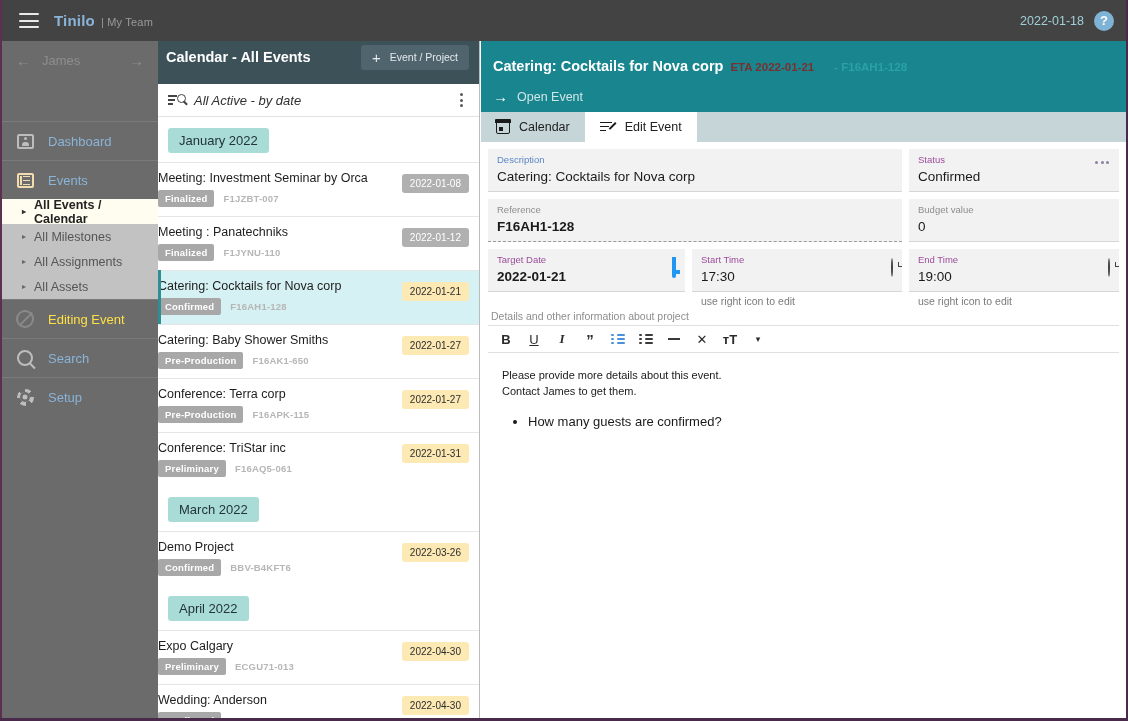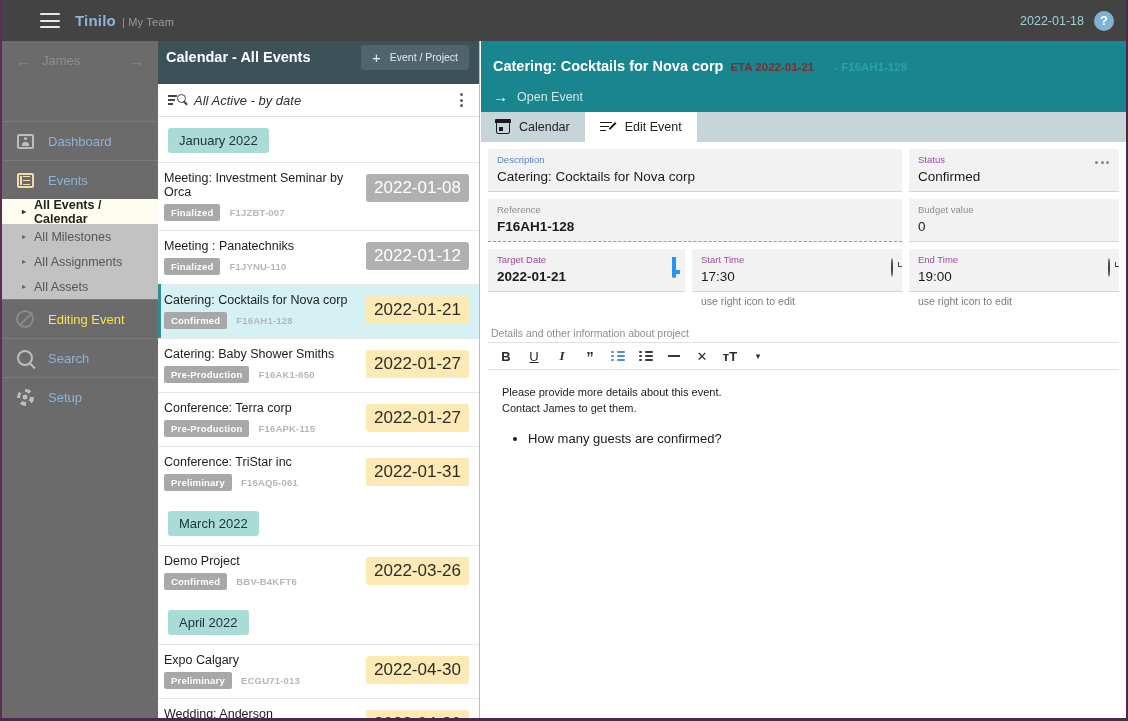--- a/index.html
+++ b/index.html
@@ -17,21 +17,20 @@
     border-right: 2px solid #4a2a4a;
     overflow: hidden;
   }
 
   
   .topbar {
     position: absolute; left: 0; top: 0; width: 1128px; height: 41px;
     background: #434343;
     display: flex; align-items: center;
     border-left: 2px solid #5b2f4f;
-    padding-left: 21px;
   }
   .hamburger {
     margin-left: 17px; width: 20px; height: 15px;
     display: flex; flex-direction: column; justify-content: space-between;
     cursor: pointer;
   }
   .hamburger i { display: block; height: 2px; background: #e8e8e8; border-radius: 1px; }
   .brand { margin-left: 15px; font-size: 15px; color: #8ab4d8; font-weight: bold; letter-spacing: .2px; }
   .brand-sub { margin-left: 6px; font-size: 11px; color: #9a9a9a; font-weight: normal; }
   .topbar-right { margin-left: auto; display: flex; align-items: center; margin-right: 14px; }
@@ -145,39 +144,39 @@
   .kebab { margin-left: auto; display: flex; flex-direction: column; gap: 2.5px; cursor: pointer; padding: 4px; }
   .kebab i { width: 3px; height: 3px; border-radius: 50%; background: #5a5a5a; display:block; }
   .cal-list { flex: 1; overflow: hidden; }
   .month-wrap { padding: 11px 0 9px 10px; }
   .month-pill {
     display: inline-block; background: #a9dcd6; color: #22333a;
     font-size: 13px; padding: 5px 11px; border-radius: 3px;
   }
   .ev-row {
     position: relative; display: flex; align-items: flex-start;
-    padding: 8px 10px 9px 6px; border-top: 1px solid #e6e6e6; cursor: pointer;
+    padding: 8px 10px 9px 0; border-top: 1px solid #e6e6e6; cursor: pointer;
     min-height: 42px;
   }
   .ev-row:first-child { border-top: 1px solid #e6e6e6; }
   .ev-row.selected { background: #d6f1f3; }
   .ev-row.selected::before {
     content:""; position:absolute; left:0; top:-1px; bottom:-1px; width:3px; background:#2d8f93;
   }
   .ev-left { flex: 1; min-width: 0; }
   .ev-name { font-size: 12.5px; color: #1d1d1d; margin-bottom: 5px; }
   .ev-meta { display: flex; align-items: center; }
   .badge {
     display:inline-block; background:#a8a8a8; color:#ffffff; font-size:9.5px; font-weight:bold;
     padding: 3px 7px; border-radius: 2px; letter-spacing:.2px;
   }
   .ev-ref { margin-left: 9px; font-size: 9.5px; color: #b6b6b6; font-weight: bold; letter-spacing:.2px; }
   .ev-date {
     flex: 0 0 auto; margin-left: 8px; margin-top: 3px;
-    font-size: 17px; padding: 4px 8px; border-radius: 3px;
+    font-size: 10px; padding: 4px 8px; border-radius: 3px;
     background: #fce9b4; color: #2c2c2c;
   }
   .ev-date.grey { background: #b0b0b0; color: #ffffff; }
 
   
   .detail {
     position: absolute; left: 481px; top: 41px; right: 0; bottom: 0;
     background: #ffffff;
   }
   .detail-head {
@@ -522,21 +521,21 @@
         <div class="field dashed" style="flex:1">
           <span class="f-label grey">Reference</span>
           <span class="f-value bold">F16AH1-128</span>
         </div>
         <div class="field" style="flex:0 0 210px">
           <span class="f-label grey">Budget value</span>
           <span class="f-value">0</span>
         </div>
       </div>
 
-      <div class="frow" style="margin-bottom:17px">
+      <div class="frow" style="margin-bottom:0">
         <div style="flex:1">
           <div class="field">
             <span class="f-label purple">Target Date</span>
             <span class="f-value bold">2022-01-21</span>
             <span class="f-icon"><span class="icon-cal-blue"></span></span>
           </div>
         </div>
         <div style="flex:0 0 210px">
           <div class="field">
             <span class="f-label purple">Start Time</span>

